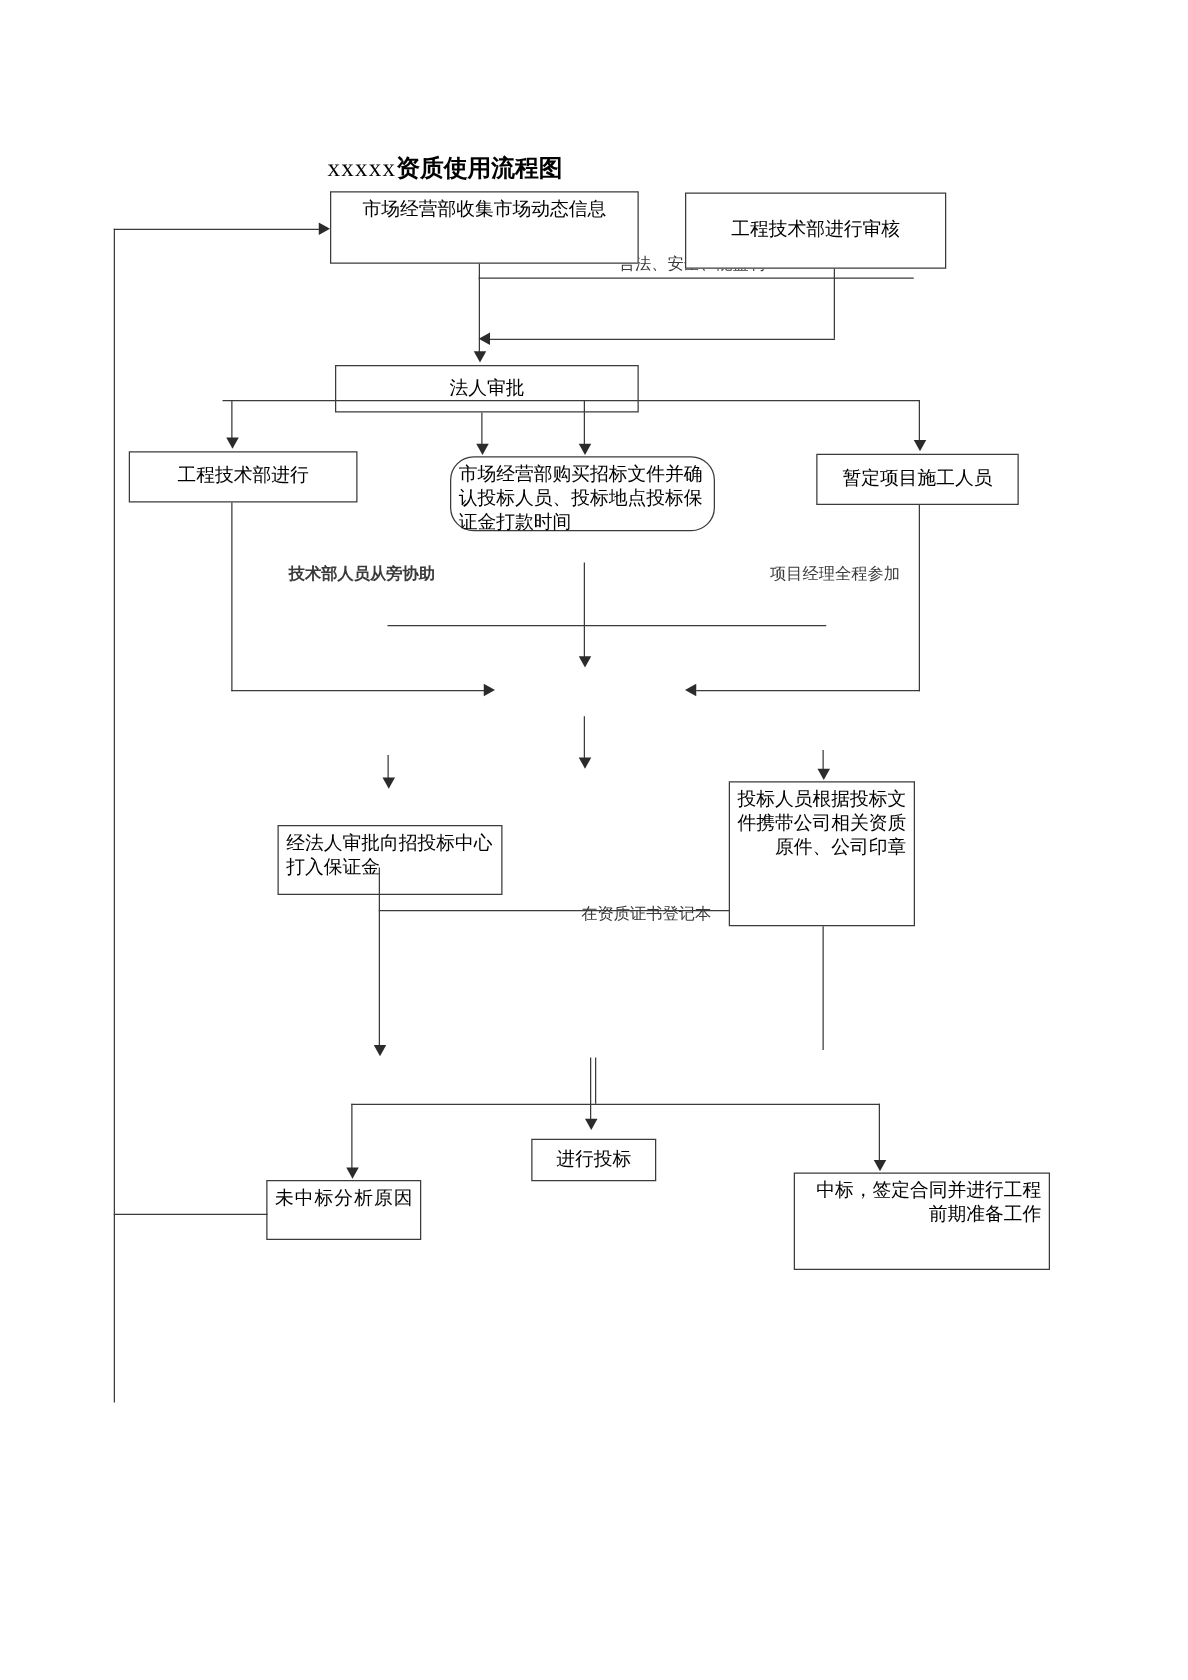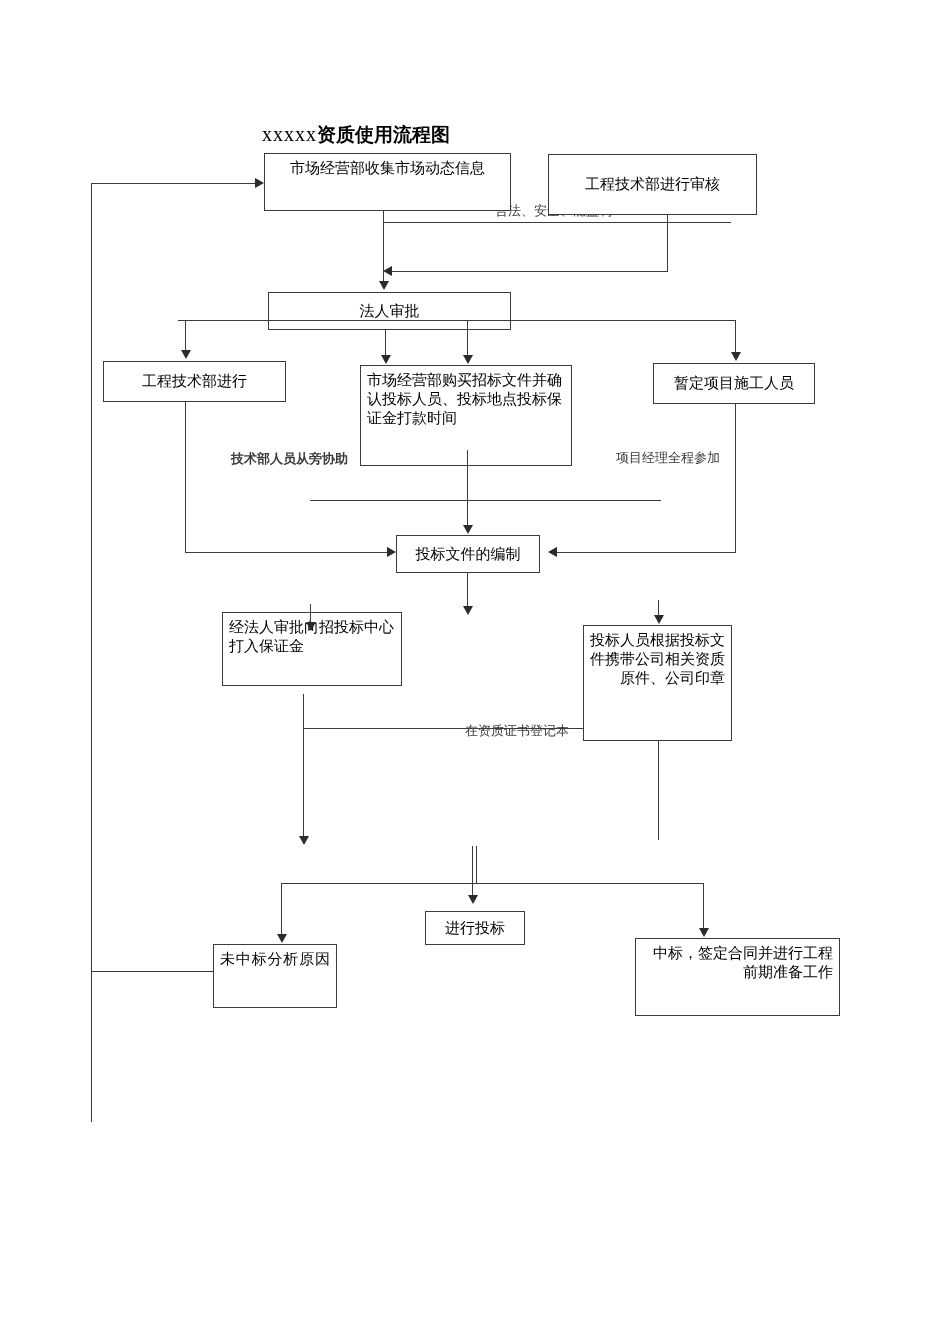--- a/index.html
+++ b/index.html
@@ -52,50 +52,47 @@
   </div>
 
   <div class="box vcenter" style="left:268px; top:292px; width:243px; height:38px;">
     <div class="txt">法人审批</div>
   </div>
 
   <div class="box vcenter" style="left:103px; top:361px; width:183px; height:41px;">
     <div class="txt">工程技术部进行</div>
   </div>
 
-  <div class="box" style="left:360px; top:365px; width:212px; height:101px;">
+  <div class="box" style="left:360px; top:365px; width:212px; height:60px;border-radius:19px;">
     <div class="txt" style="text-align:left;">市场经营部购买招标文件并确认投标人员、投标地点投标保证金打款时间</div>
   </div>
 
   <div class="box vcenter" style="left:653px; top:363px; width:162px; height:41px;">
     <div class="txt">暂定项目施工人员</div>
   </div>
 
   <div class="note" style="left:231px; top:451px;font-weight:bold;">技术部人员从旁协助</div>
-  <div class="note" style="left:616px; top:451px;font-family:Liberation Mono, monospace;">项目经理全程参加</div>
+  <div class="note" style="left:616px; top:451px;">项目经理全程参加</div>
 
-  <div class="box vcenter" style="left:396px; top:535px; width:144px; height:38px;">
-    <div class="txt">投标文件的编制</div>
-  </div>
 
-  <div class="box" style="left:222px; top:612px; width:180px; height:74px;">
+  <div class="box" style="left:222px; top:660px; width:180px; height:56px;">
     <div class="txt" style="text-align:left;">经法人审批向招投标中心打入保证金</div>
   </div>
 
   <div class="box" style="left:583px; top:625px; width:149px; height:116px;">
     <div class="txt" style="text-align:right;">投标人员根据投标文件携带公司相关资质原件、公司印章</div>
   </div>
 
   <div class="note" style="left:465px; top:723px;">在资质证书登记本</div>
 
   <div class="box vcenter" style="left:425px; top:911px; width:100px; height:34px;">
     <div class="txt">进行投标</div>
   </div>
 
-  <div class="box" style="left:213px; top:944px; width:124px; height:64px;">
+  <div class="box" style="left:213px; top:944px; width:124px; height:48px;">
     <div class="txt" style="text-align:justify; text-align-last:justify;">未中标分析原因</div>
   </div>
 
   <div class="box" style="left:635px; top:938px; width:205px; height:78px;">
     <div class="txt" style="text-align:right;">中标，签定合同并进行工程前期准备工作</div>
   </div>
 
   <div class="ln v" style="left:91px; top:183px; height:939px;"></div>
   <div class="ln h" style="left:91px; top:183px; width:165px;"></div>
   <div class="ar right" style="left:255px; top:178px;"></div>

